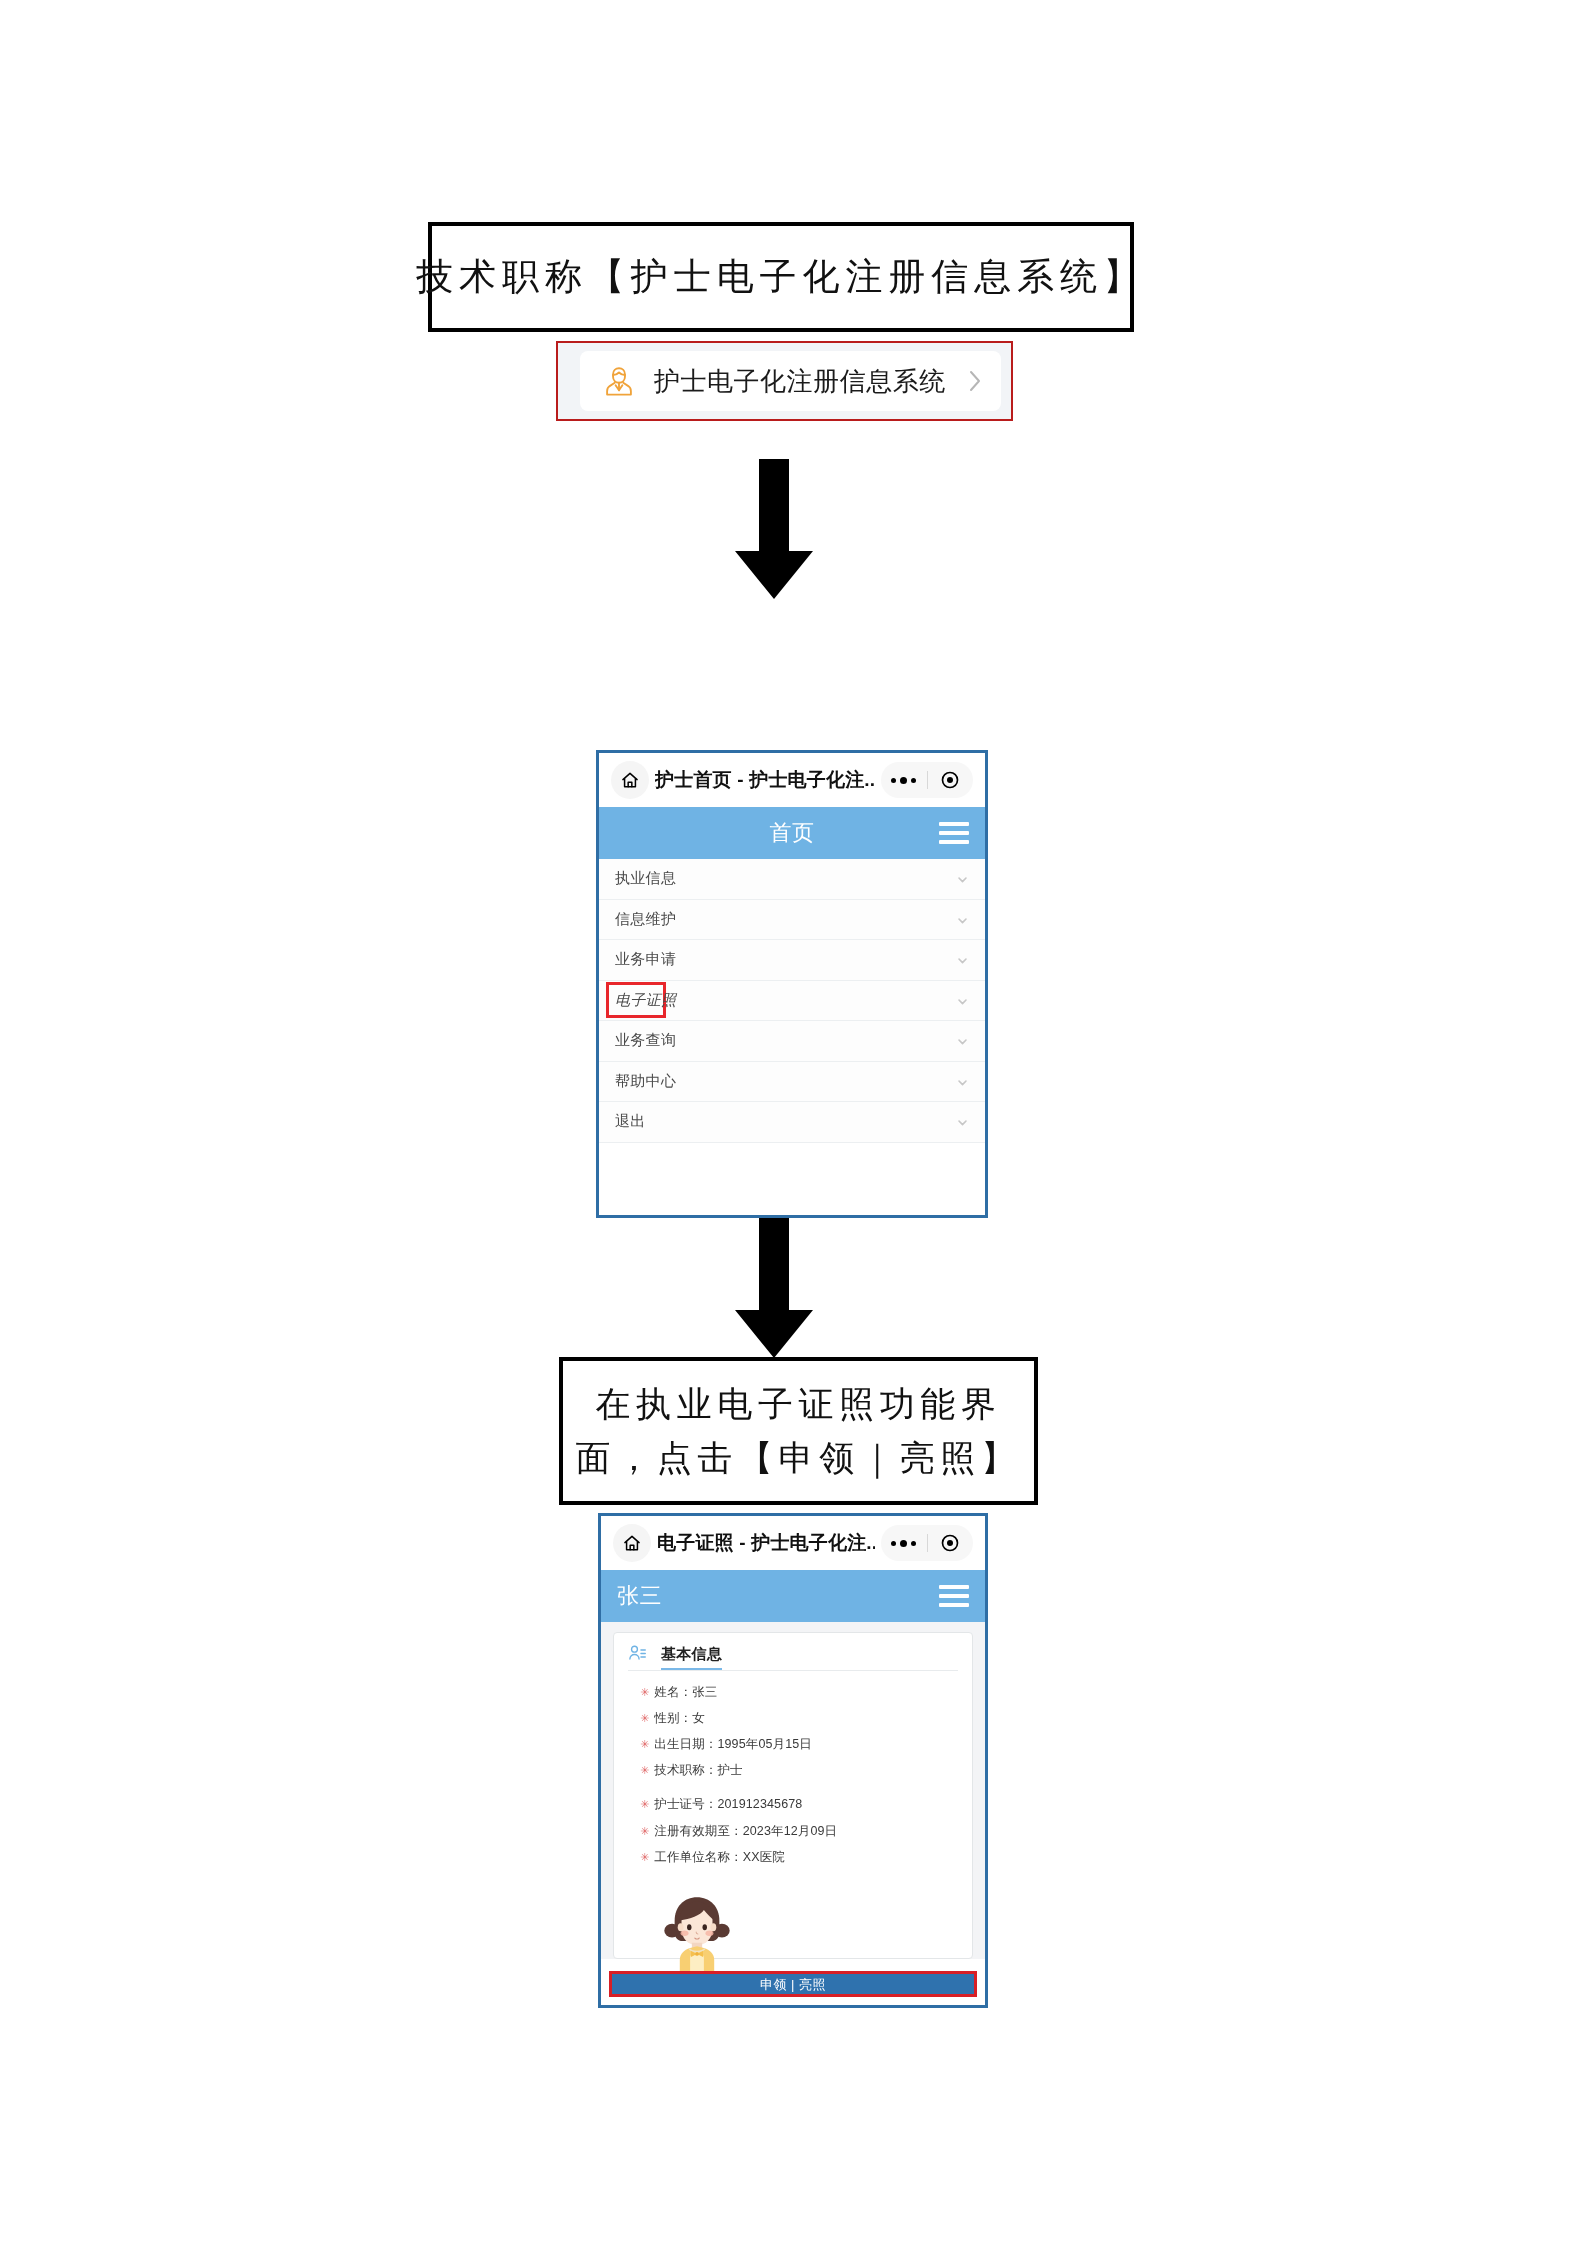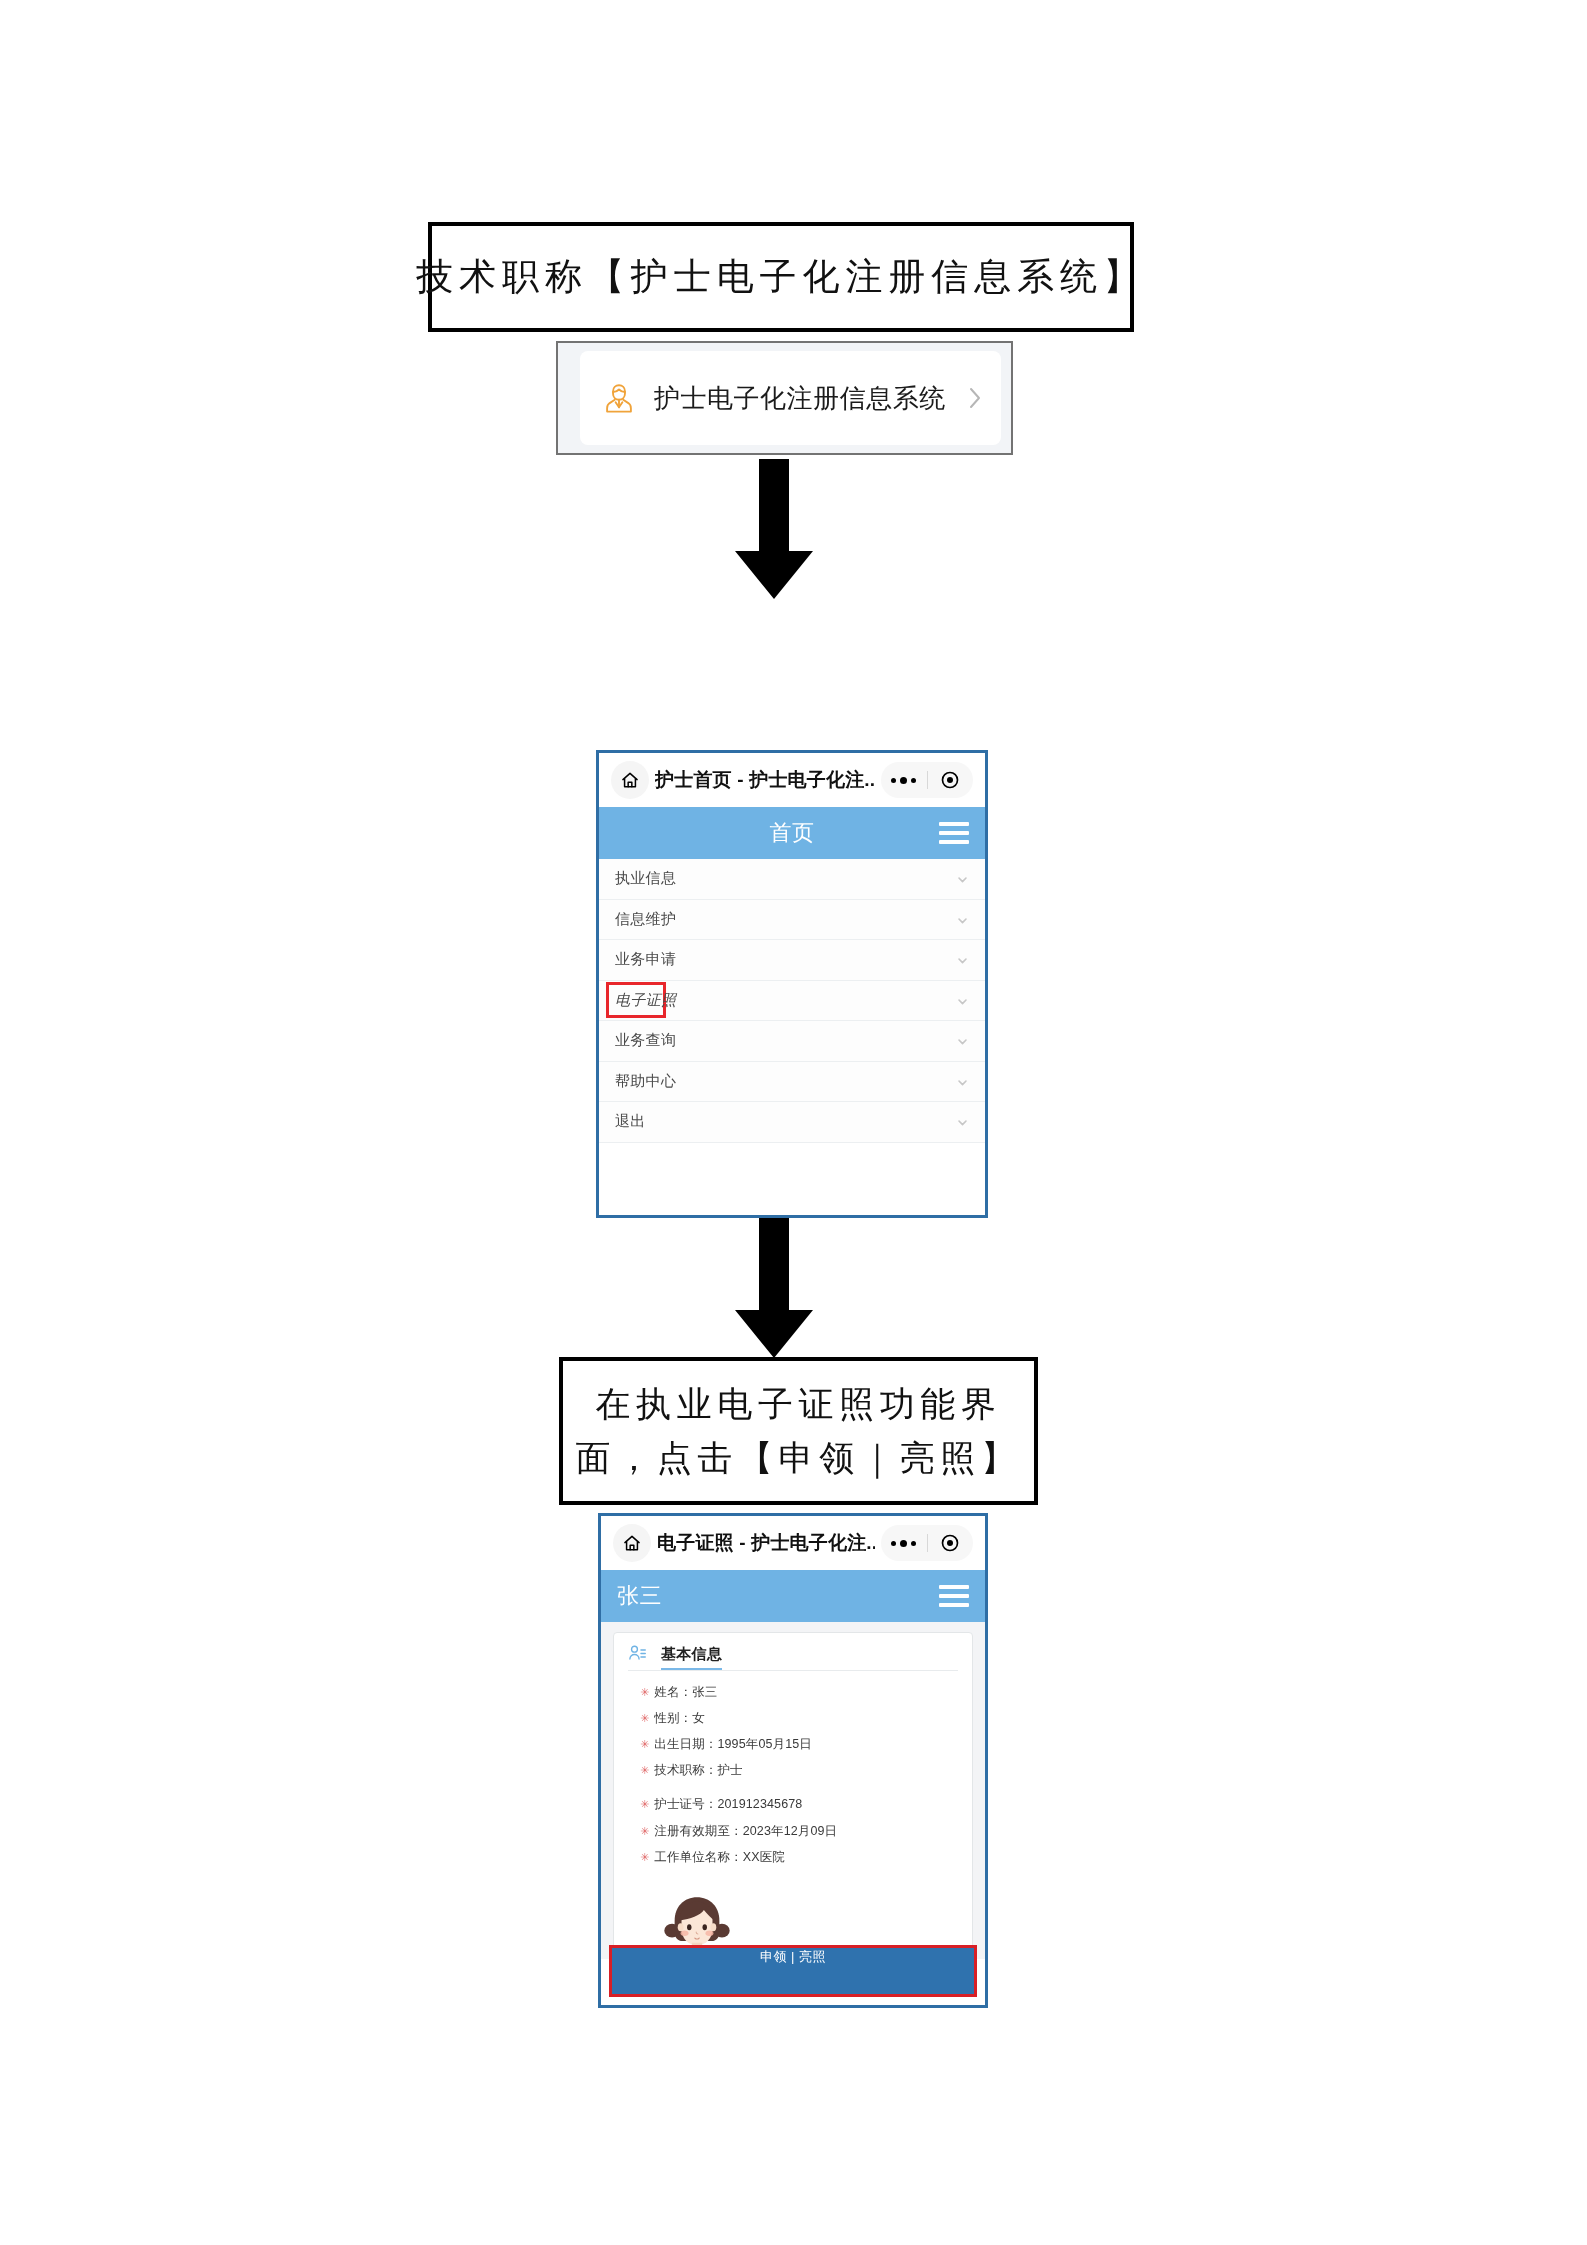--- a/index.html
+++ b/index.html
@@ -52,22 +52,22 @@
   #instr3 {
     left: 559px;  top: 1357px;
     width: 479px; height: 148px;
     font-size: 35px;
   }
 
   
   #app-card {
     position: absolute;
     left: 556px; top: 341px;
-    width: 457px; height: 114px;
-    border: 2px solid #737373;
+    width: 457px; height: 80px;
+    border: 2px solid #b91c1c;
     background: #f2f4f7;
     box-sizing: border-box;
     display: flex;
     align-items: center;
   }
   #app-card-inner {
     margin: 8px 10px 8px 22px;
     background: #ffffff;
     border-radius: 8px;
     flex: 1;
@@ -282,26 +282,26 @@
   .info-gap { height: 8px; }
 
   .avatar-wrap {
     padding: 16px 0 0 26px;
   }
   .avatar-illus { width: 86px; height: 86px; display: block; }
 
   .claim-btn {
     position: absolute;
     left: 8px; right: 8px; bottom: 8px;
-    height: 52px;
+    height: 26px;
     background: #2f72ae;
     border: 3px solid #d81f26;
     box-sizing: border-box;
     display: flex;
-    align-items: flex-start;
+    align-items: flex-end;
     justify-content: center;
     color: #ffffff;
     font-size: 13px;
     letter-spacing: 0.04em;
   }
 </style>
 </head>
 <body>
 
 <div class="page">

